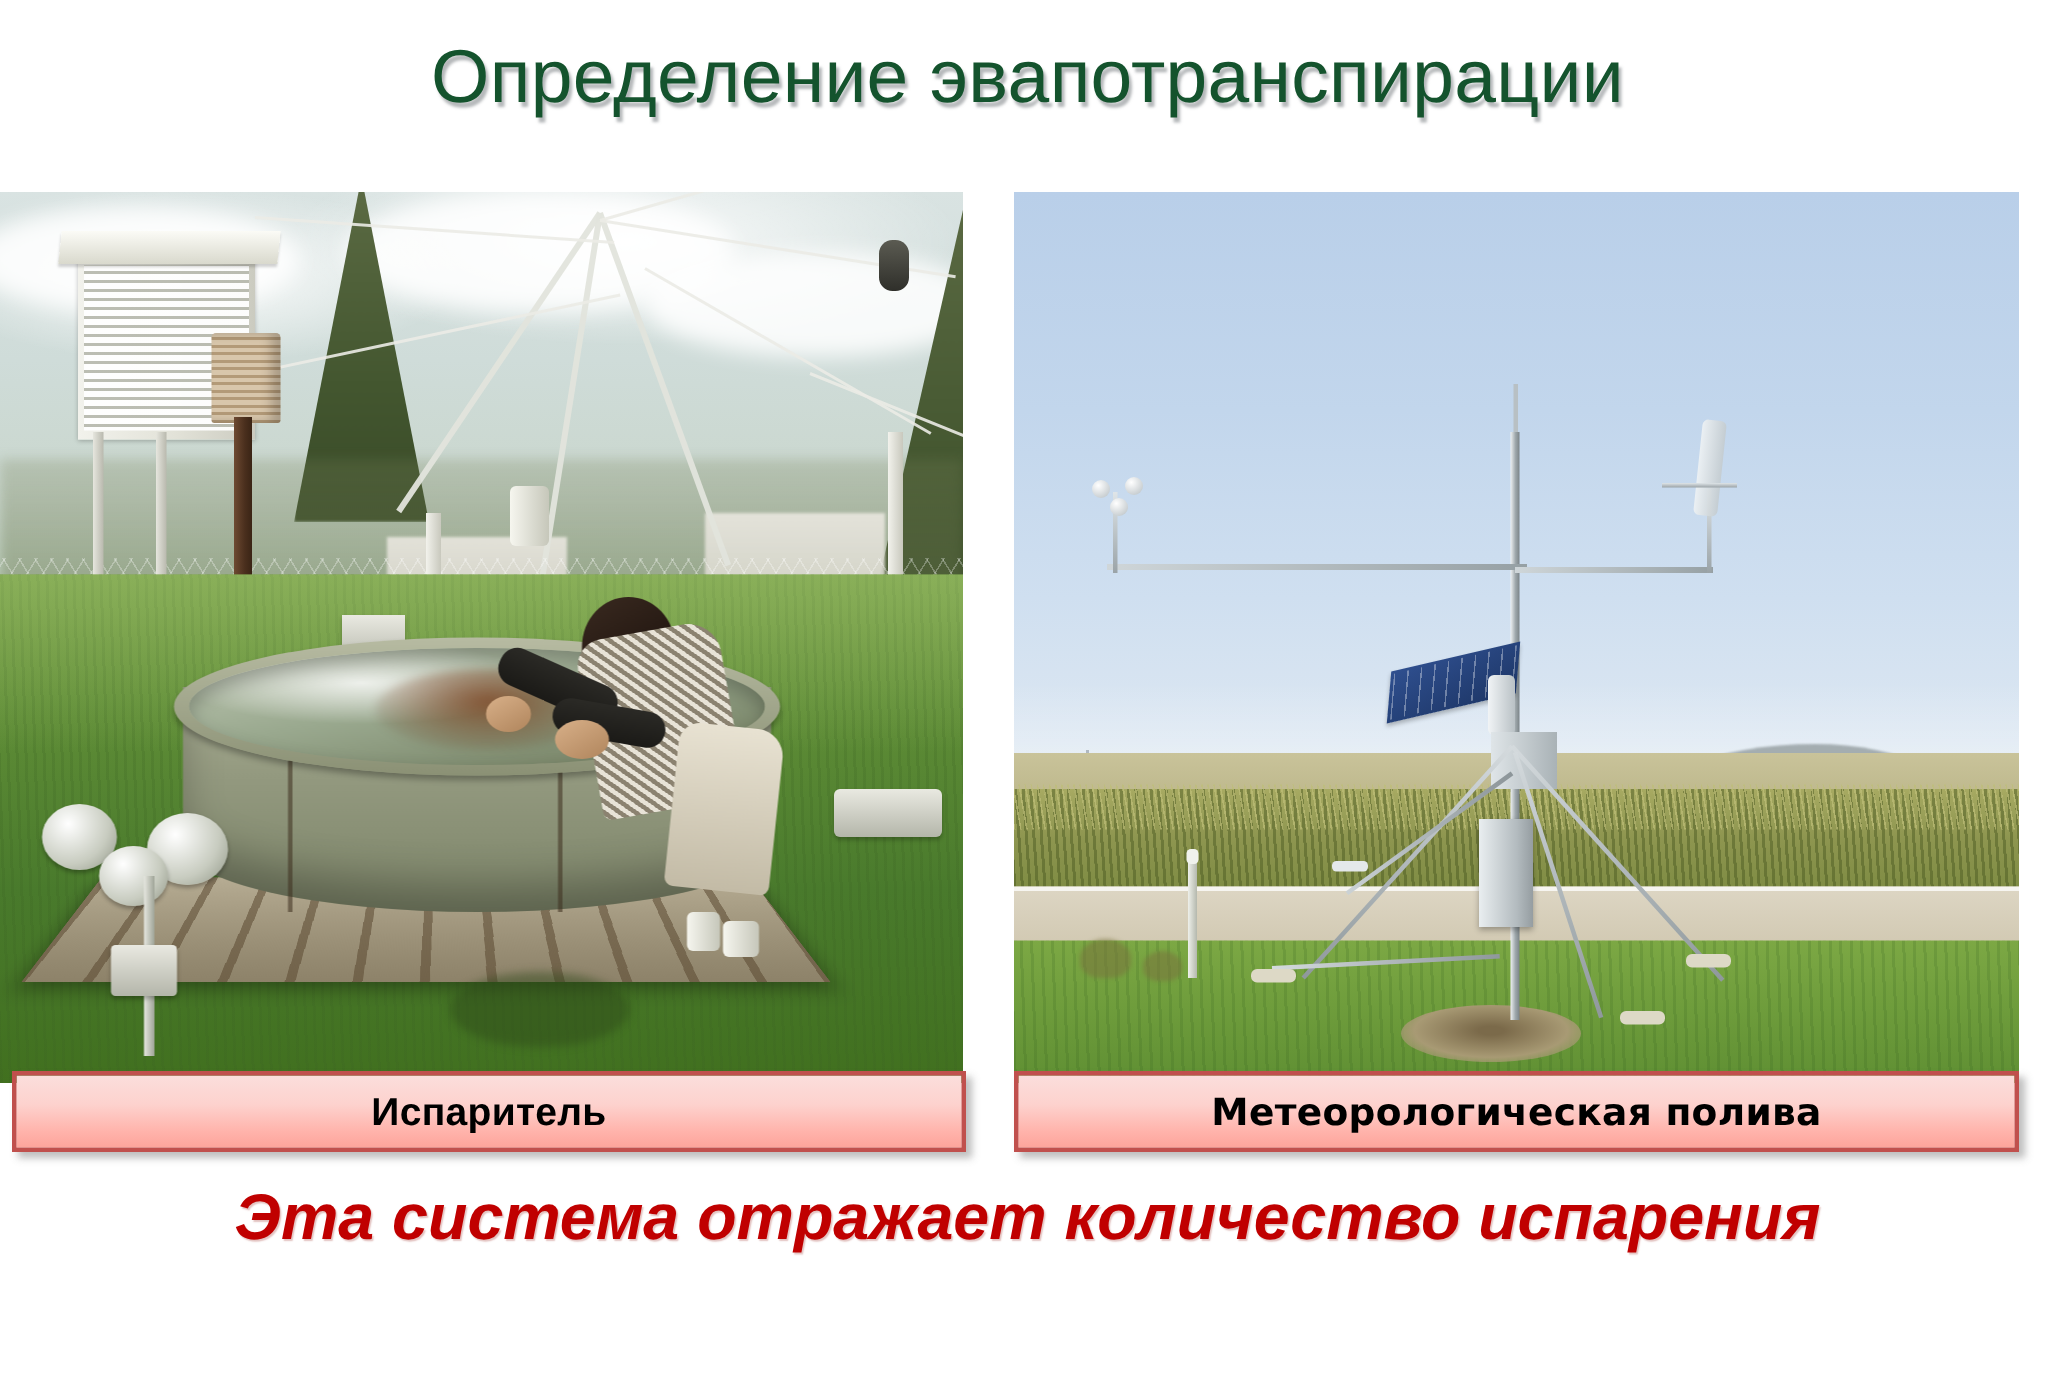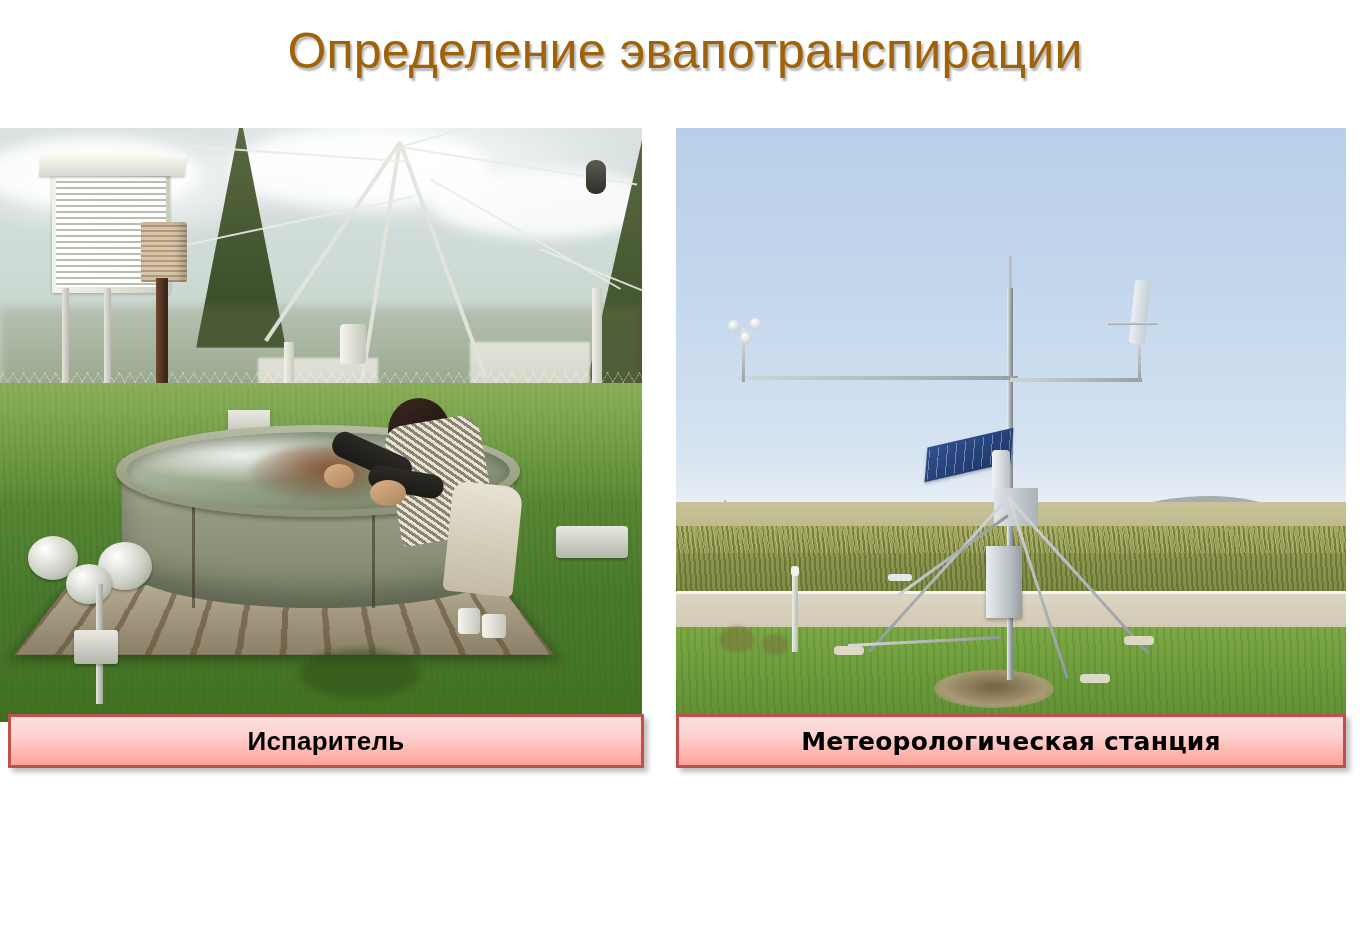--- a/index.html
+++ b/index.html
@@ -19,21 +19,21 @@
   .slide-title {
     position: absolute;
     left: 0;
     top: 22px;
     width: 1370px;
     text-align: center;
     font-family: "Liberation Sans", sans-serif;
     font-size: 50px;
     font-weight: 400;
     letter-spacing: 0.2px;
-    color: #a16207;
+    color: #14532d;
     text-shadow: 2px 3px 2px rgba(120,125,130,0.55);
     white-space: nowrap;
   }
 
   
   .photo {
     position: absolute;
     overflow: hidden;
   }
   .photo-left {
@@ -581,17 +581,18 @@
     <div class="r-smallpost"></div>
     <div class="r-smallpost-cap"></div>
   </div>
 </div>
 
 <div class="caption caption-left">
   <span class="caption-text">Испаритель</span>
 </div>
 
 <div class="caption caption-right">
-  <span class="caption-text">Метеорологическая станция</span>
+  <span class="caption-text">Метеорологическая полива</span>
 </div>
 
 <div class="note">
+  <span class="note-line">Эта система отражает количество испарения</span>
 </div>
 
 </body></html>

